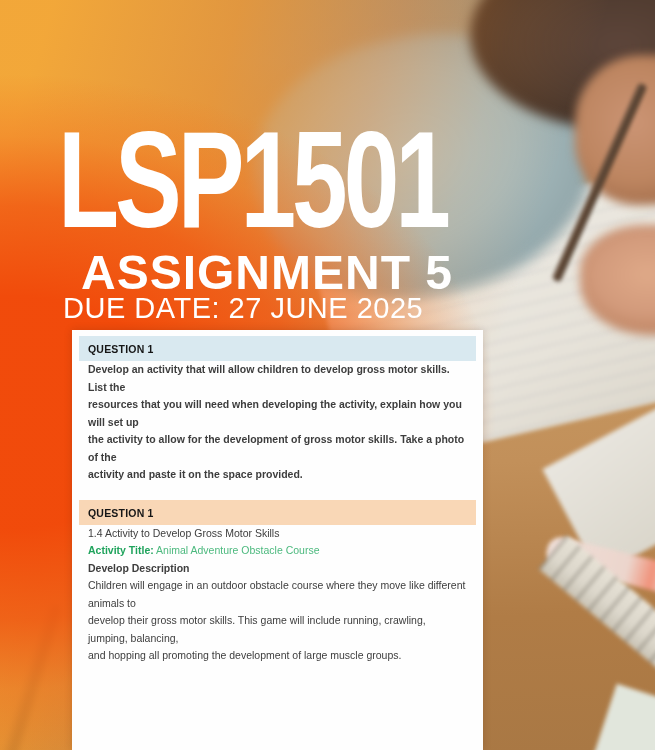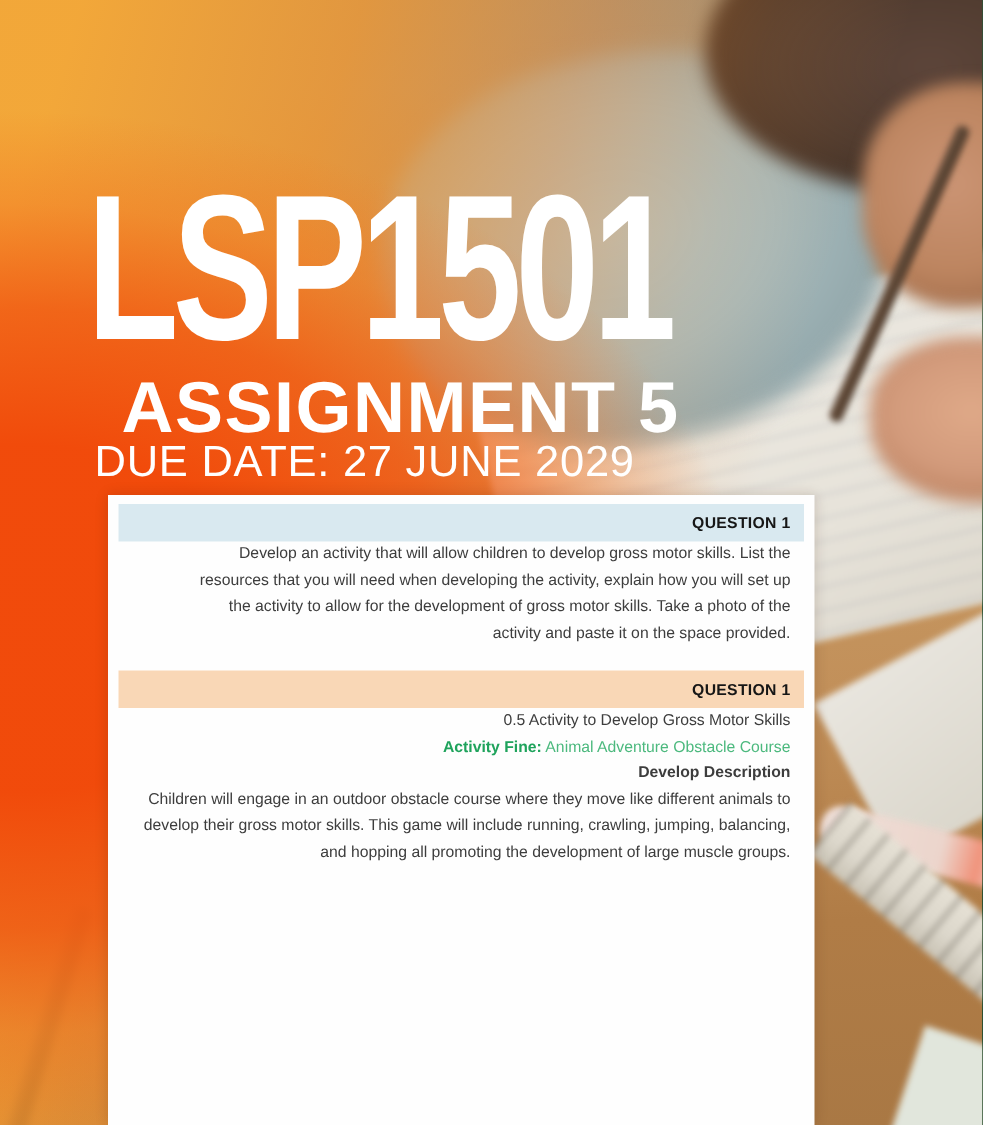--- a/index.html
+++ b/index.html
@@ -1,20 +1,19 @@
 <!DOCTYPE html>
 <html><head>
 <meta charset="utf-8">
 <style>
   html,body{margin:0;padding:0;background:#222;}
   .stage{
     position:relative;width:655px;height:750px;overflow:hidden;
     font-family:"Liberation Sans","DejaVu Sans",sans-serif;
-    background:#15803d;
-    text-align:right;
+    background:#d946ef;
   }
   
   .photo{position:absolute;inset:0;}
   .ph{position:absolute;}
   .photo-bg{
     inset:0;
     background:linear-gradient(178deg,#97927f 0%,#a3957d 9%,#bd8f59 22%,#c79a63 42%,#c2905a 62%,#b07c46 82%,#a97844 100%);
   }
   .paper-mid{
     left:330px;top:195px;width:430px;height:230px;
@@ -91,36 +90,36 @@
   .assignment-title{
     position:absolute;left:61px;top:245px;
     font-size:48px;font-weight:bold;letter-spacing:1px;white-space:nowrap;margin-left:20px;
   }
   .due-date{
     position:absolute;left:63px;top:292px;
     font-size:29px;font-weight:400;letter-spacing:.5px;white-space:nowrap;
   }
   
   .card{
-    position:absolute;left:72px;top:330px;width:471px;height:420px;
+    position:absolute;left:72px;top:330px;width:411px;height:420px;
     background:#fefefe;box-sizing:border-box;padding:6px 7px;
     box-shadow:0 0 8px rgba(60,30,0,.18);overflow:hidden;
   }
   .qh{
     font-size:10.5px;font-weight:bold;color:#161616;
     padding:7px 9px 6px;letter-spacing:.2px;
   }
   .qh-blue{background:#d9e9f0;}
   .qh-peach{background:#f9d7b6;margin-top:16px;}
   .card p{
     margin:0;padding:0 9px;font-size:10.5px;line-height:17.5px;
     color:#3d3d3d;white-space:pre-line;
   }
   .p-intro{margin-top:12px;}
-  .p-task{margin-top:18px;font-weight:normal;color:#2e2e2e;}
+  .p-task{margin-top:18px;font-weight:bold;color:#2e2e2e;}
   .p-item{margin-top:14px;}
   .p-title-line{margin-top:18px;}
   .green-label{color:#1fa35c;font-weight:bold;}
   .green-value{color:#4cb97e;margin-top:28px;}
   .p-desc-label{margin-top:33px;color:#7048a0;font-weight:bold;}
   .p-desc{margin-top:17px;}
 </style>
 </head>
 <body>
 
@@ -139,37 +138,37 @@
     <div class="ph highlighter"></div>
     <div class="ph ruler"></div>
     <div class="ph paper-corner"></div>
   </div>
 
   <div class="overlay"></div>
 
   <div class="hero-text">
     <div class="course-code">LSP1501</div>
     <div class="assignment-title">ASSIGNMENT 5</div>
-    <div class="due-date">DUE DATE: 27 JUNE 2029</div>
+    <div class="due-date">DUE DATE: 27 JUNE 2025</div>
   </div>
 
   <div class="card">
     <div class="qh qh-blue">QUESTION 1</div>
 
 
     <p class="p-task">Develop an activity that will allow children to develop gross motor skills. List the
 resources that you will need when developing the activity, explain how you will set up
 the activity to allow for the development of gross motor skills. Take a photo of the
 activity and paste it on the space provided.</p>
 
     <div class="qh qh-peach">QUESTION 1</div>
 
-    <p class="p-item">0.5 Activity to Develop Gross Motor Skills</p>
+    <p class="p-item">1.4 Activity to Develop Gross Motor Skills</p>
 
-    <p class="p-title-line"><span class="green-label">Activity Fine:</span> <span class="green-value">Animal Adventure Obstacle Course</span></p>
+    <p class="p-title-line"><span class="green-label">Activity Title:</span> <span class="green-value">Animal Adventure Obstacle Course</span></p>
 
     <p class="p-desc-label">Develop Description</p>
 
     <p class="p-desc">Children will engage in an outdoor obstacle course where they move like different animals to
 develop their gross motor skills. This game will include running, crawling, jumping, balancing,
 and hopping all promoting the development of large muscle groups.</p>
   </div>
 
 </div>
 

